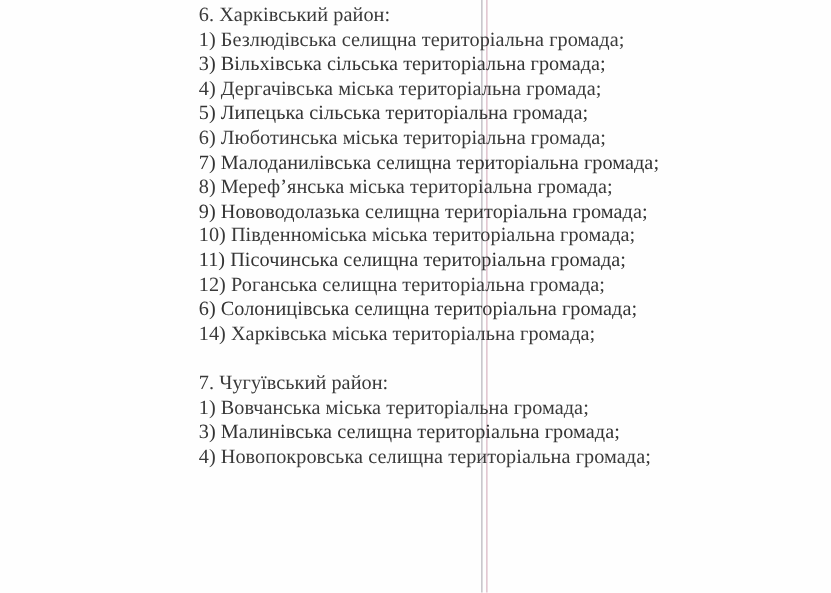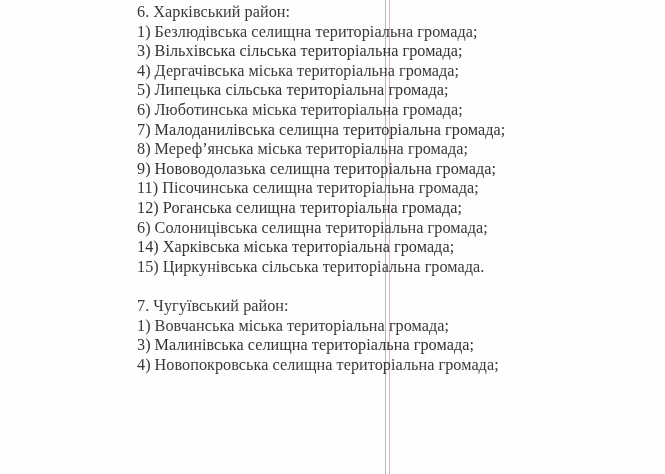--- a/index.html
+++ b/index.html
@@ -22,21 +22,21 @@
     .fold-line {
       position: absolute;
       top: 0;
       width: 1px;
       height: 474px;
     }
     .fold-line.a { left: 385px; background: #b9b6bd; }
     .fold-line.b { left: 389px; background: #d9b6c4; }
     .text-block {
       position: absolute;
-      left: 137px;
+      left: 159px;
       top: 3px;
       font-family: "Liberation Serif", serif;
       font-size: 16.2px;
       line-height: 19.6px;
       color: #3a3a3a;
       letter-spacing: 0.05px;
       white-space: nowrap;
     }
     .district {
       margin: 0;
@@ -64,25 +64,25 @@
     <div class="district">
       <span class="district-title">6. Харківський район:</span>
       <span class="item"><span class="num">1)</span><span>Безлюдівська селищна територіальна громада;</span></span>
       <span class="item"><span class="num">3)</span><span>Вільхівська сільська територіальна громада;</span></span>
       <span class="item"><span class="num">4)</span><span>Дергачівська міська територіальна громада;</span></span>
       <span class="item"><span class="num">5)</span><span>Липецька сільська територіальна громада;</span></span>
       <span class="item"><span class="num">6)</span><span>Люботинська міська територіальна громада;</span></span>
       <span class="item"><span class="num">7)</span><span>Малоданилівська селищна територіальна громада;</span></span>
       <span class="item"><span class="num">8)</span><span>Мереф’янська міська територіальна громада;</span></span>
       <span class="item"><span class="num">9)</span><span>Нововодолазька селищна територіальна громада;</span></span>
+      <span class="item"><span class="num">10)</span><span>Південноміська міська територіальна громада;</span></span>
       <span class="item"><span class="num">11)</span><span>Пісочинська селищна територіальна громада;</span></span>
       <span class="item"><span class="num">12)</span><span>Роганська селищна територіальна громада;</span></span>
       <span class="item"><span class="num">6)</span><span>Солоницівська селищна територіальна громада;</span></span>
       <span class="item"><span class="num">14)</span><span>Харківська міська територіальна громада;</span></span>
-      <span class="item"><span class="num">15)</span><span>Циркунівська сільська територіальна громада.</span></span>
     </div>
 
     <div class="district">
       <span class="district-title">7. Чугуївський район:</span>
       <span class="item"><span class="num">1)</span><span>Вовчанська міська територіальна громада;</span></span>
       <span class="item"><span class="num">3)</span><span>Малинівська селищна територіальна громада;</span></span>
       <span class="item"><span class="num">4)</span><span>Новопокровська селищна територіальна громада;</span></span>
     </div>
 
   </div>

